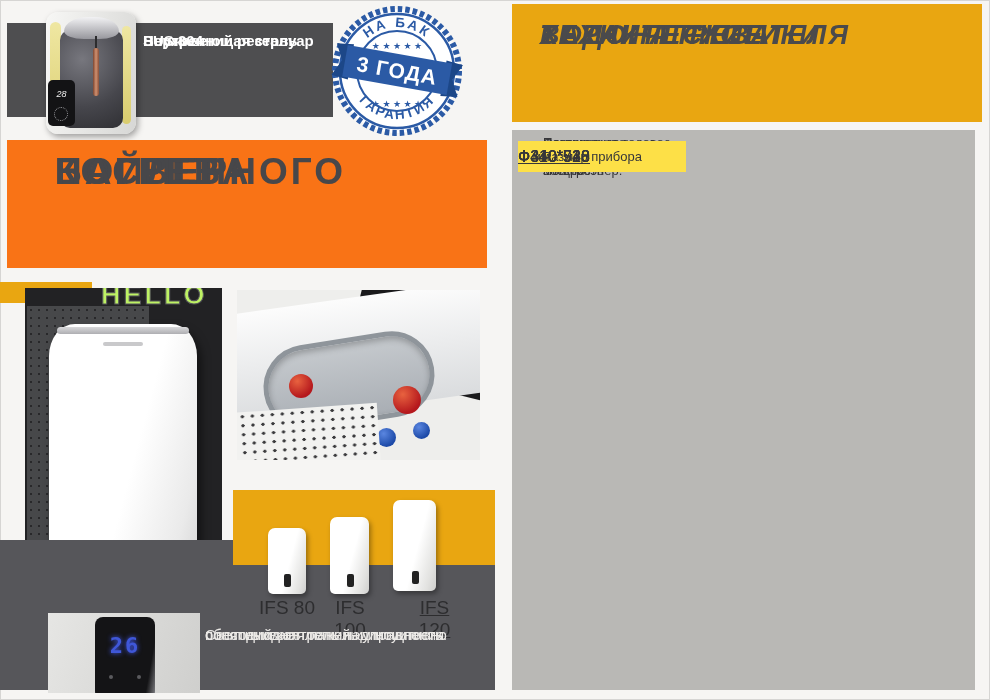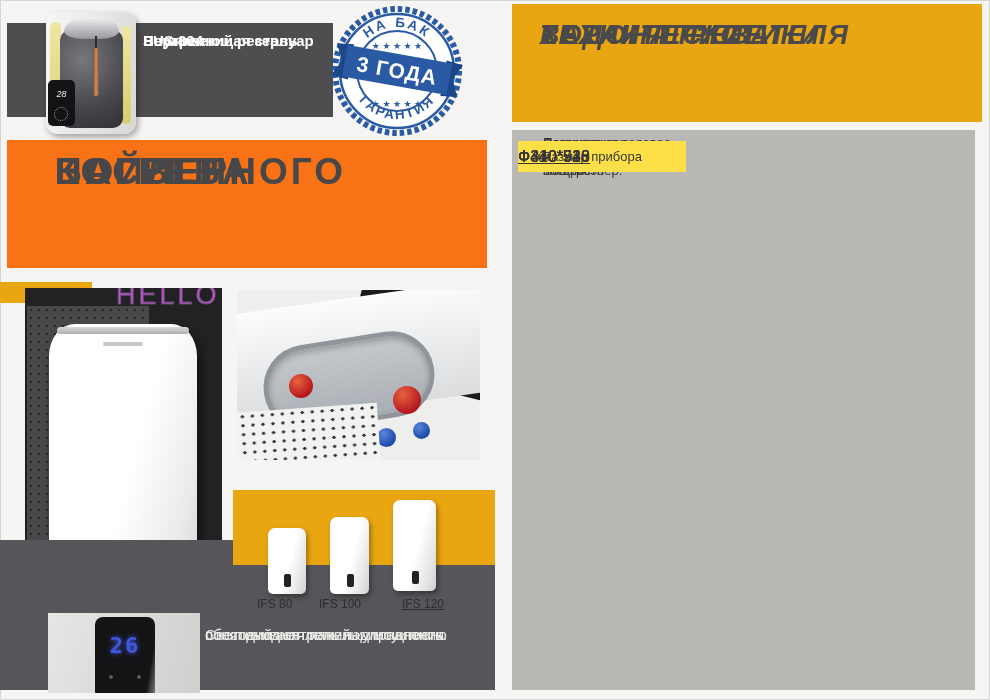--- a/index.html
+++ b/index.html
@@ -32,22 +32,22 @@
 
   
   .title-banner{left:7px;top:140px;width:480px;height:128px;background:#f97316;}
   .title-text{left:48px;top:11px;font-size:37px;line-height:42px;font-weight:700;
               letter-spacing:3px;color:#47474a;}
   .title-text div{position:static;}
 
   
   .yellow-wedge{left:0;top:282px;width:92px;height:21px;background:#e9a611;}
   .photo-main{left:25px;top:288px;width:197px;height:324px;background:#222224;overflow:hidden;}
-  .photo-main .wall-text{left:76px;top:-8px;font-size:27px;font-weight:400;letter-spacing:3px;
-        color:#d946ef;margin-left:15px;-webkit-text-stroke:1px #55555a;}
+  .photo-main .wall-text{left:76px;top:-8px;font-size:27px;font-weight:700;letter-spacing:3px;
+        color:#bef264;-webkit-text-stroke:1px #55555a;}
   .photo-main .perf{left:2px;top:18px;width:122px;bottom:0;background:#47484a;
         background-image:radial-gradient(#28282a 1.2px,transparent 1.5px);background-size:8px 8px;}
   .heater{left:24px;top:36px;width:148px;height:268px;border-radius:26px 26px 30px 30px/32px 32px 30px 30px;
         background:linear-gradient(105deg,#ffffff 55%,#eaeaea 85%,#d4d4d4);box-shadow:4px 6px 10px rgba(0,0,0,.5);}
   .heater .top-edge{left:8px;top:3px;right:8px;height:7px;border-radius:8px;
         background:linear-gradient(#d9d9db,#aeaeb2);}
   .heater .logo{left:54px;top:18px;width:40px;height:4px;background:#c9c9cb;border-radius:2px;}
   .mini-display{left:104px;top:228px;width:24px;height:46px;background:#18181a;border-radius:4px;}
   .mini-display .val{left:0;right:0;top:4px;text-align:center;font-size:10px;font-weight:700;
         color:#6e8cf0;text-shadow:0 0 3px rgba(90,120,255,.9);font-family:"DejaVu Sans Mono",monospace;}
@@ -68,21 +68,21 @@
   .cap{border-radius:50%;}
   .cap.red{background:radial-gradient(circle at 35% 30%,#e8623f,#b5181d 70%);}
   .cap.blue{background:radial-gradient(circle at 35% 30%,#5a86e0,#1d4aa8 70%);}
 
   
   .gray-panel{left:0;top:540px;width:495px;height:150px;background:#56565a;}
   .models-yellow{left:233px;top:490px;width:262px;height:75px;background:#e9a611;}
   .unit{background:linear-gradient(105deg,#ffffff 55%,#e2e2e0 85%,#cfcfcd);border-radius:7px 7px 5px 5px;
         box-shadow:2px 3px 5px rgba(0,0,0,.35);}
   .unit .slot{position:absolute;left:50%;bottom:7px;width:7px;height:13px;margin-left:-3px;background:#222;border-radius:2px;}
-  .unit-label{font-size:12px;color:#2d2d2f;text-align:left;font-weight:400;}
+  .unit-label{font-size:19px;color:#2d2d2f;text-align:center;font-weight:400;}
 
   
   .photo-display{left:48px;top:613px;width:152px;height:80px;overflow:hidden;
         background:linear-gradient(110deg,#e6e6e4,#cfcfcd);}
   .photo-display .bezel{left:47px;top:4px;width:60px;height:86px;background:linear-gradient(100deg,#141416 85%,#8a8a8e);
         border-radius:8px 8px 12px 12px;}
   .photo-display .big-val{left:0;right:0;top:16px;text-align:center;font-size:22px;font-weight:700;
         color:#3f57d8;text-shadow:0 0 5px rgba(70,95,255,.95);font-family:"DejaVu Sans Mono",monospace;letter-spacing:2px;}
   .photo-display .dot{width:4px;height:4px;border-radius:50%;background:#5a5a5e;top:58px;}
 

